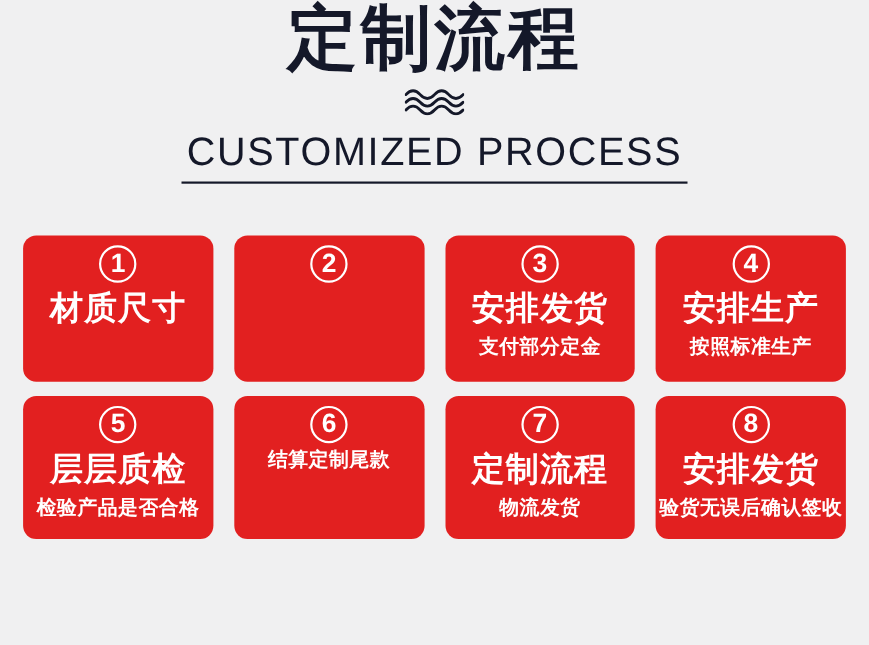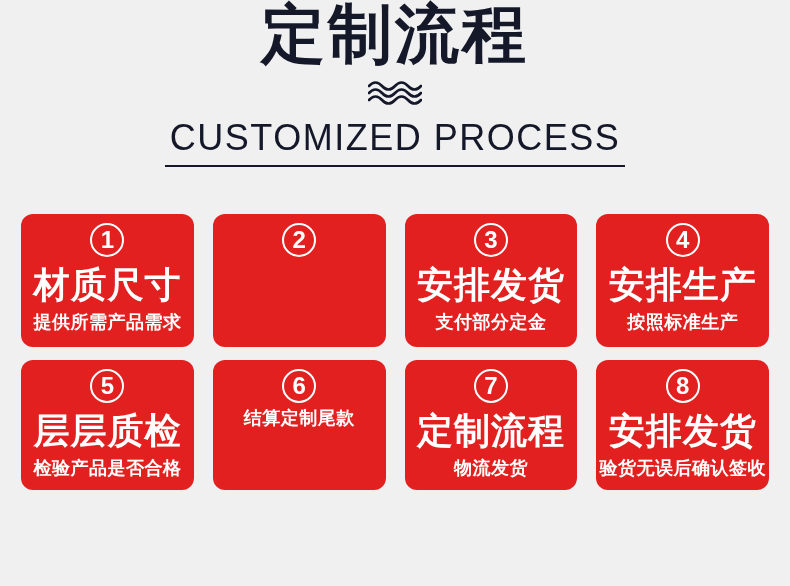--- a/index.html
+++ b/index.html
@@ -73,21 +73,21 @@
     display: flex;
     align-items: center;
     justify-content: center;
     font-size: 24px;
     font-weight: 700;
     line-height: 1;
     box-sizing: border-box;
   }
   .step-title {
     margin-top: 5px;
-    font-size: 36px;
+    font-size: 30px;
     font-weight: 700;
     letter-spacing: 1px;
     white-space: nowrap;
     line-height: 1.25;
   }
   .step-desc {
     margin-top: 5px;
     font-size: 18px;
     font-weight: 700;
     letter-spacing: 0.5px;
@@ -111,21 +111,20 @@
     <span class="page-subtitle">CUSTOMIZED PROCESS</span>
   </div>
 </div>
 
 <div class="process-grid">
   <div class="step-card">
     <div class="step-number-badge">
       <span>1</span>
     </div>
     <div class="step-title">材质尺寸</div>
-    <div class="step-desc">提供所需产品需求</div>
   </div>
 
   <div class="step-card">
     <div class="step-number-badge">
       <span>2</span>
     </div>
   </div>
 
   <div class="step-card">
     <div class="step-number-badge">

